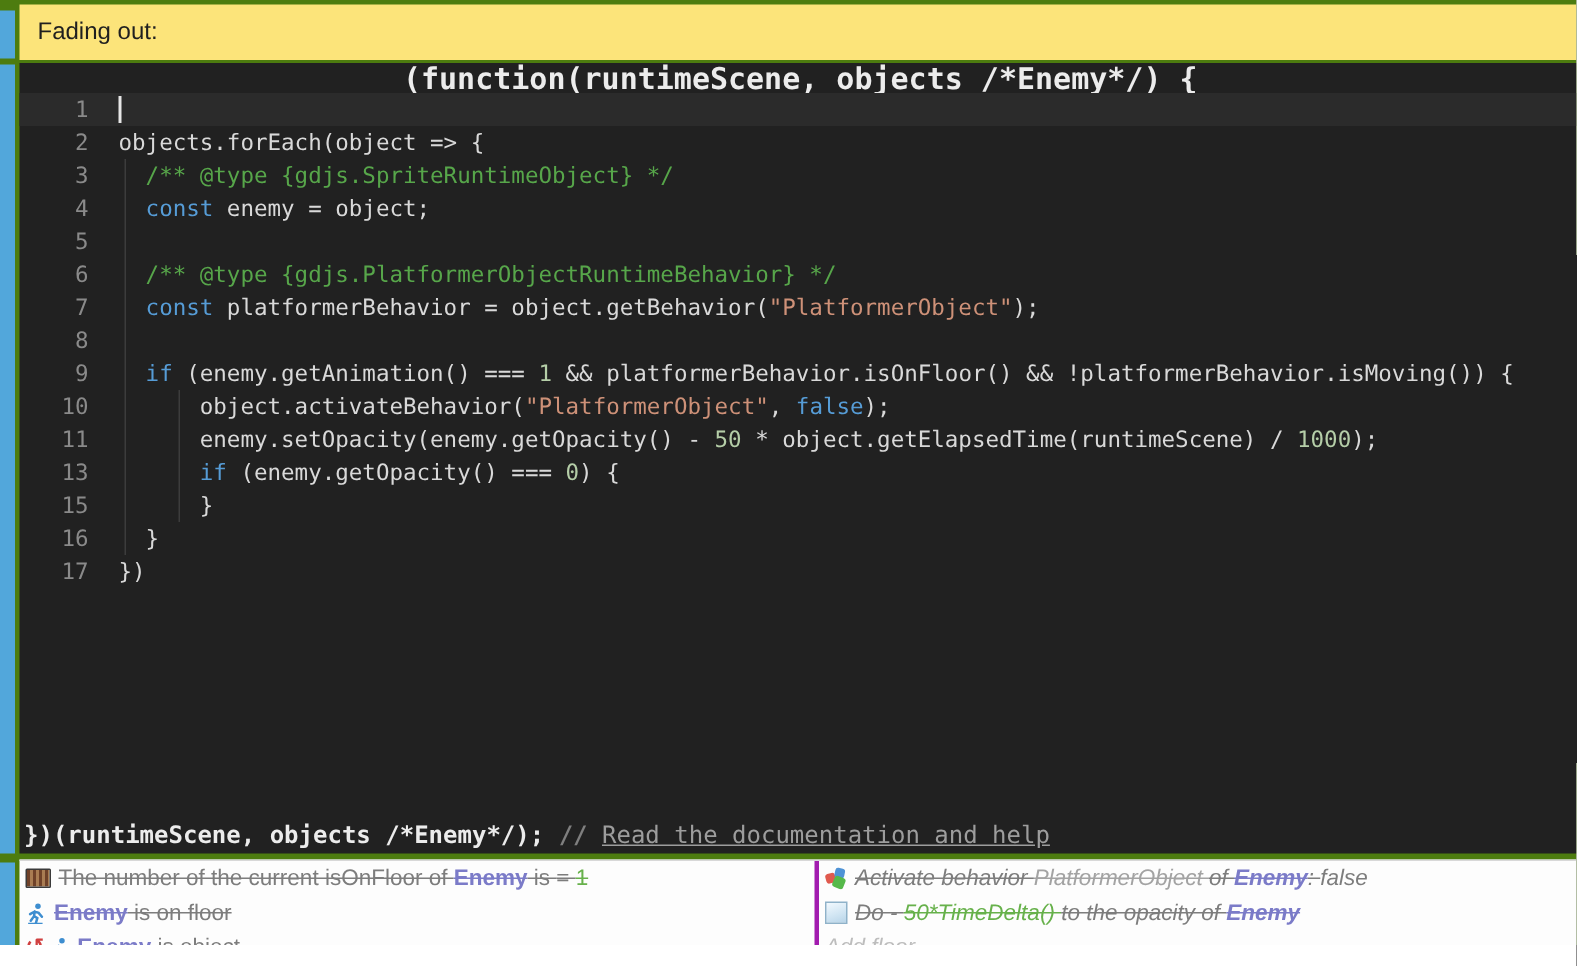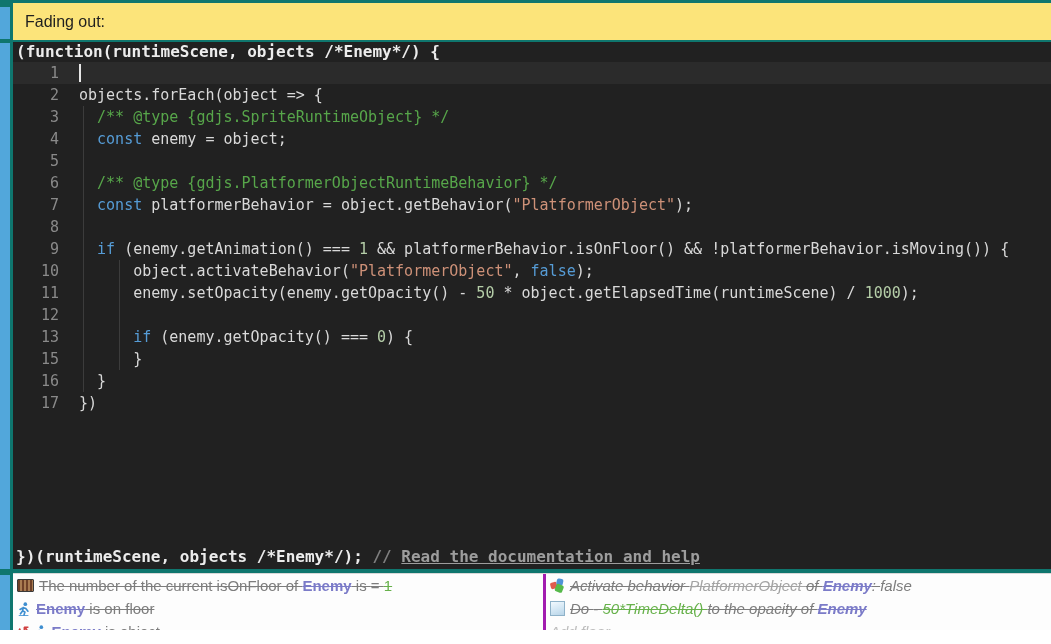--- a/index.html
+++ b/index.html
@@ -1,44 +1,44 @@
 <!DOCTYPE html>
 <html><head>
 <meta charset="utf-8">
 <style>
   html,body{margin:0;padding:0;background:#fff;}
-  .screen{position:relative;width:1051px;height:630px;background:#0f766e;overflow:hidden;
+  .screen{position:relative;width:1051px;height:630px;background:#4d7c0f;overflow:hidden;
           font-family:"Liberation Sans","DejaVu Sans",sans-serif;}
   
   .strip{position:absolute;left:0;width:10px;background:#52a7db;}
   .strip.s1{top:7px;height:32px;}
   .strip.s2{top:43px;height:526px;}
   .strip.s3{top:575px;height:69px;}
   
   .banner{position:absolute;left:13px;top:3px;width:1038px;height:37px;background:#fce47a;
           display:flex;align-items:center;box-sizing:border-box;padding-left:12px;
           font-size:16px;color:#1f1f1f;}
   
   .code-block{position:absolute;left:13px;top:42px;width:1038px;height:527px;background:#212121;
               font-family:"DejaVu Sans Mono","Liberation Mono",monospace;box-sizing:border-box;}
-  .code-header{height:20px;line-height:20px;padding-left:3px;font-size:16px;font-weight:bold;
-               color:#ececec;white-space:pre;}
+  .code-header{height:20px;line-height:20px;padding-left:3px;font-size:20px;font-weight:bold;
+               color:#ececec;white-space:pre;text-align:center;}
   .code-lines{position:relative;}
   .code-line{position:relative;height:22px;line-height:22px;font-size:15px;white-space:pre;
              padding-left:66px;box-sizing:border-box;color:#d9d9d9;}
   .code-line .ln{position:absolute;left:0;top:0;width:46px;text-align:right;color:#8a8a8a;}
   .code-line.current{background:#2b2b2b;}
   .cursor{position:absolute;left:66px;top:2px;width:2px;height:18px;background:#e6e6e6;}
   .guide{position:absolute;top:0;bottom:0;width:1px;background:#3c3c3c;}
   .tok-plain{color:#d9d9d9}.tok-comment{color:#57a64a}.tok-keyword{color:#569cd6}
   .tok-string{color:#ce9178}.tok-number{color:#b5cea8}
   .code-footer{position:absolute;left:3px;bottom:3px;font-size:16px;font-weight:bold;
                color:#ececec;white-space:pre;}
   .code-footer .slashes{color:#7f7f7f;font-weight:bold;}
-  .code-footer a{color:#9d9d9d;text-decoration:underline;font-weight:bold;cursor:pointer;}
+  .code-footer a{color:#9d9d9d;text-decoration:underline;font-weight:normal;cursor:pointer;}
   
   .events{position:absolute;left:13px;top:573px;width:1038px;height:71px;background:#fdfdfd;
           border-top:1px solid #d8d8d8;box-sizing:border-box;}
   .col{position:absolute;top:0;bottom:0;}
   .col.conditions{left:0;width:529px;}
   .col.actions{left:530px;right:0;border-left:3px solid #a21caf;font-style:italic;}
   .ev-row{height:23px;line-height:23px;padding-left:4px;font-size:15px;white-space:pre;
           display:flex;align-items:center;}
   .ev-row .txt{white-space:pre;}
   .seg-plain{color:#7d7d7d}.seg-object{color:#7b7bc8;font-weight:bold}
@@ -71,21 +71,20 @@
         <div class="code-line"><span class="ln">2</span><span class="tok-plain">objects.forEach(object =&gt; {</span></div>
         <div class="code-line"><span class="ln">3</span><span class="guide" style="left: 70px;"></span><span class="tok-comment">  /** @type {gdjs.SpriteRuntimeObject} */</span></div>
         <div class="code-line"><span class="ln">4</span><span class="guide" style="left: 70px;"></span><span class="tok-keyword">  const</span><span class="tok-plain"> enemy = object;</span></div>
         <div class="code-line"><span class="ln">5</span><span class="guide" style="left: 70px;"></span></div>
         <div class="code-line"><span class="ln">6</span><span class="guide" style="left: 70px;"></span><span class="tok-comment">  /** @type {gdjs.PlatformerObjectRuntimeBehavior} */</span></div>
         <div class="code-line"><span class="ln">7</span><span class="guide" style="left: 70px;"></span><span class="tok-keyword">  const</span><span class="tok-plain"> platformerBehavior = object.getBehavior(</span><span class="tok-string">"PlatformerObject"</span><span class="tok-plain">);</span></div>
         <div class="code-line"><span class="ln">8</span><span class="guide" style="left: 70px;"></span></div>
         <div class="code-line"><span class="ln">9</span><span class="guide" style="left: 70px;"></span><span class="tok-keyword">  if</span><span class="tok-plain"> (enemy.getAnimation() === </span><span class="tok-number">1</span><span class="tok-plain"> &amp;&amp; platformerBehavior.isOnFloor() &amp;&amp; !platformerBehavior.isMoving()) {</span></div>
         <div class="code-line"><span class="ln">10</span><span class="guide" style="left: 70px;"></span><span class="guide" style="left: 106.12px;"></span><span class="tok-plain">      object.activateBehavior(</span><span class="tok-string">"PlatformerObject"</span><span class="tok-plain">, </span><span class="tok-keyword">false</span><span class="tok-plain">);</span></div>
         <div class="code-line"><span class="ln">11</span><span class="guide" style="left: 70px;"></span><span class="guide" style="left: 106.12px;"></span><span class="tok-plain">      enemy.setOpacity(enemy.getOpacity() - </span><span class="tok-number">50</span><span class="tok-plain"> * object.getElapsedTime(runtimeScene) / </span><span class="tok-number">1000</span><span class="tok-plain">);</span></div>
-        <div class="code-line"><span class="ln">12</span><span class="guide" style="left: 70px;"></span><span class="guide" style="left: 106.12px;"></span></div>
         <div class="code-line"><span class="ln">13</span><span class="guide" style="left: 70px;"></span><span class="guide" style="left: 106.12px;"></span><span class="tok-plain">      </span><span class="tok-keyword">if</span><span class="tok-plain"> (enemy.getOpacity() === </span><span class="tok-number">0</span><span class="tok-plain">) {</span></div>
         <div class="code-line"><span class="ln">15</span><span class="guide" style="left: 70px;"></span><span class="guide" style="left: 106.12px;"></span><span class="tok-plain">      }</span></div>
         <div class="code-line"><span class="ln">16</span><span class="guide" style="left: 70px;"></span><span class="tok-plain">  }</span></div>
         <div class="code-line"><span class="ln">17</span><span class="tok-plain">})</span></div>
       </div>
     <div class="code-footer"><span>})(runtimeScene, objects /*Enemy*/); </span><span class="slashes">// </span><a>Read the documentation and help</a></div>
   </div>
 
   <div class="events">
     <div class="col conditions" id="conditions-col">

